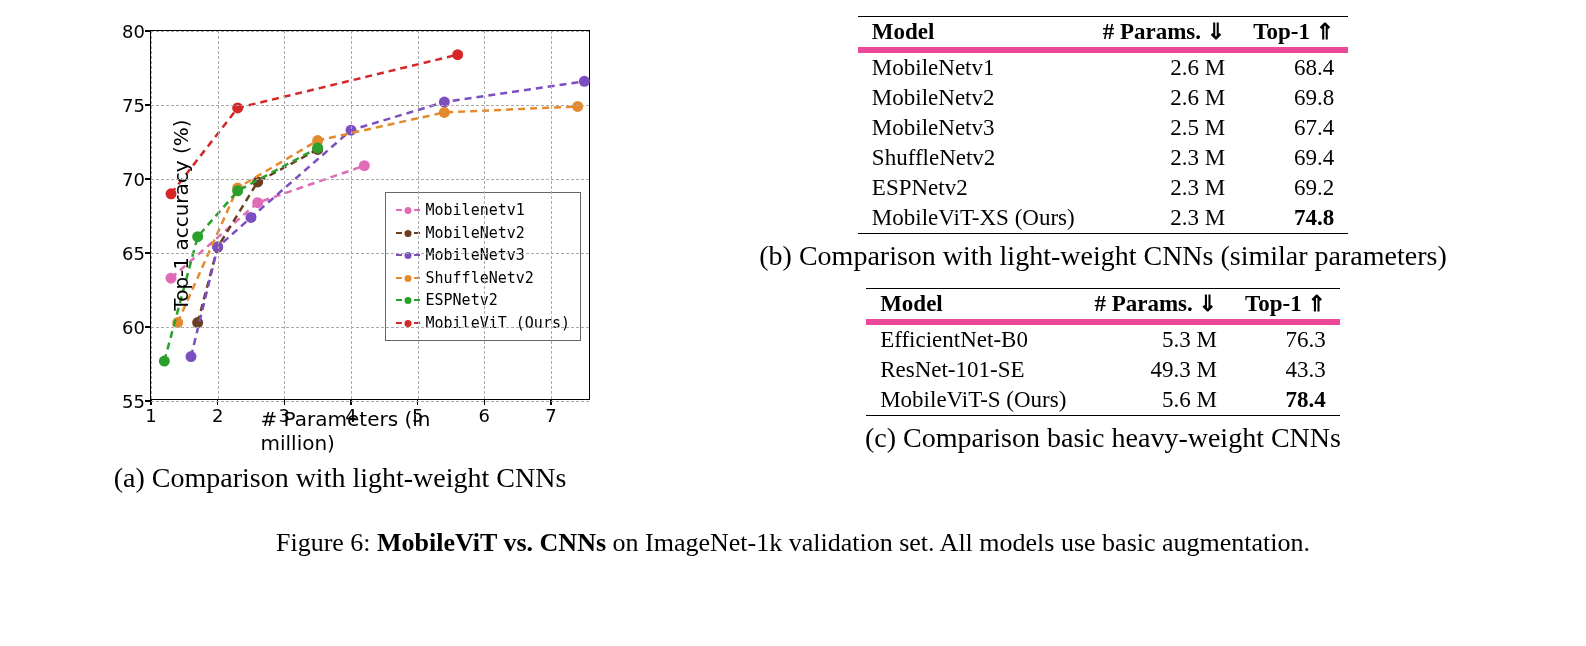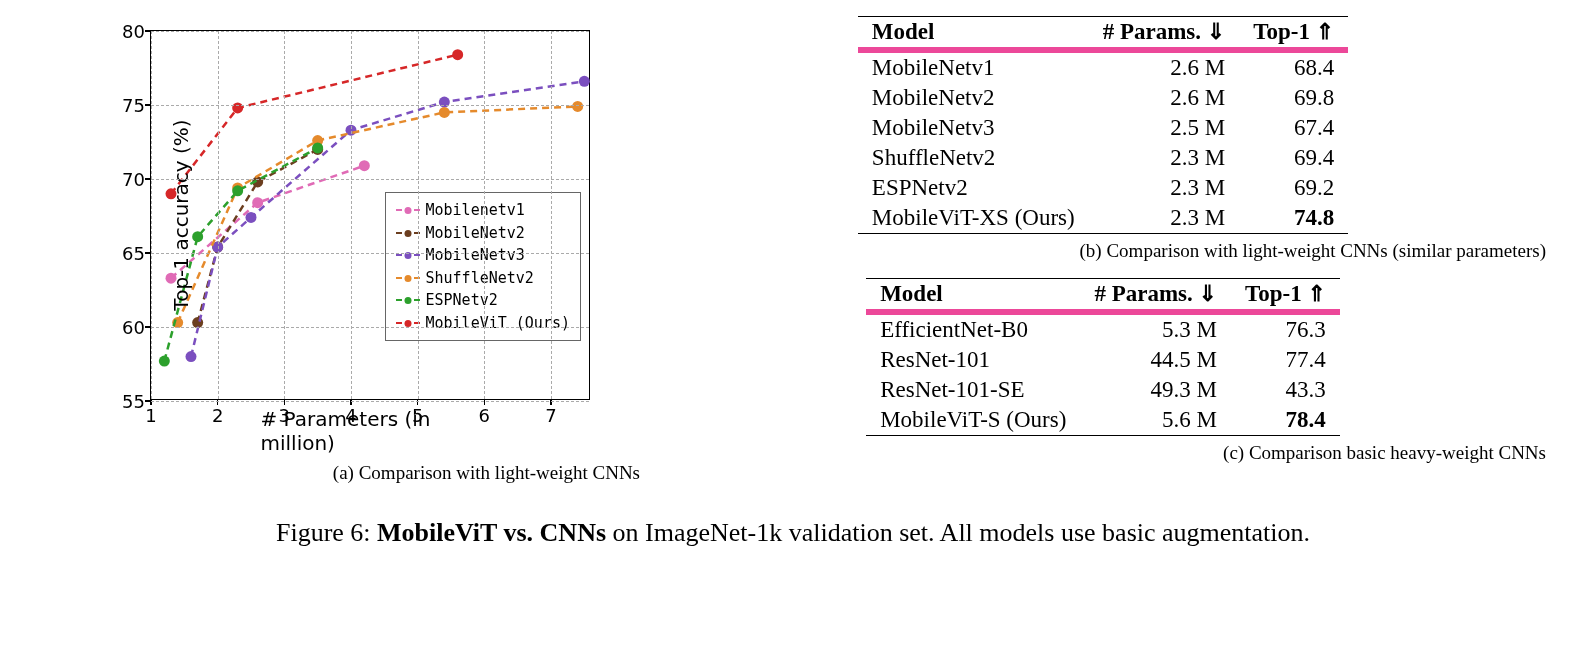--- a/index.html
+++ b/index.html
@@ -12,22 +12,22 @@
     width: 1586px;
   }
   .figure-container {
     display: flex;
     align-items: flex-start;
     gap: 20px;
   }
   .left-col { width: 600px; }
   .right-col { flex: 1; }
   .subcaption {
-    text-align: right;
-    font-size: 19px;
+    text-align: center;
+    font-size: 28px;
     margin: 6px 0 16px 0;
   }
   .main-caption {
     text-align: center;
     font-size: 26px;
     margin-top: 18px;
   }
   .main-caption .bold { font-weight: bold; }
   table.data-table {
     border-collapse: collapse;
@@ -317,25 +317,20 @@
         <th><span>Top-1</span> <span class="arrow">⇑</span></th>
       </tr>
         </thead>
       <tbody>
           <tr>
             <td>EfficientNet-B0</td>
             <td>5.3 M</td>
             <td>76.3</td>
           </tr>
           <tr>
-            <td>ResNet-101</td>
-            <td>44.5 M</td>
-            <td>77.4</td>
-          </tr>
-          <tr>
             <td>ResNet-101-SE</td>
             <td>49.3 M</td>
             <td>43.3</td>
           </tr>
           <tr>
             <td>MobileViT-S (Ours)</td>
             <td>5.6 M</td>
             <td class="bold-cell">78.4</td>
           </tr>
         </tbody>

